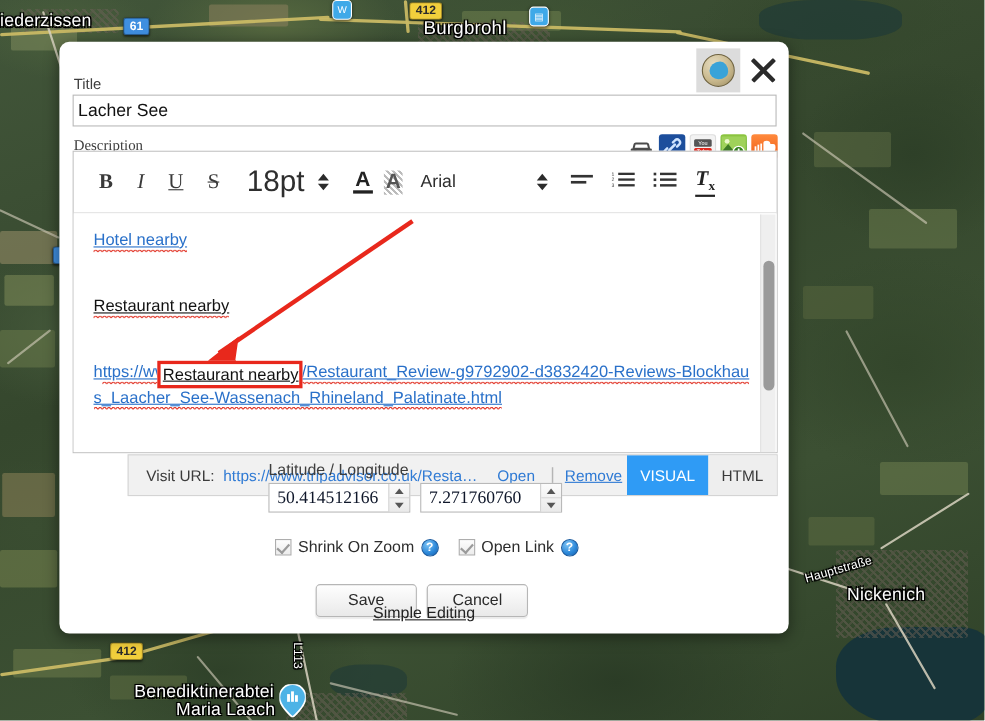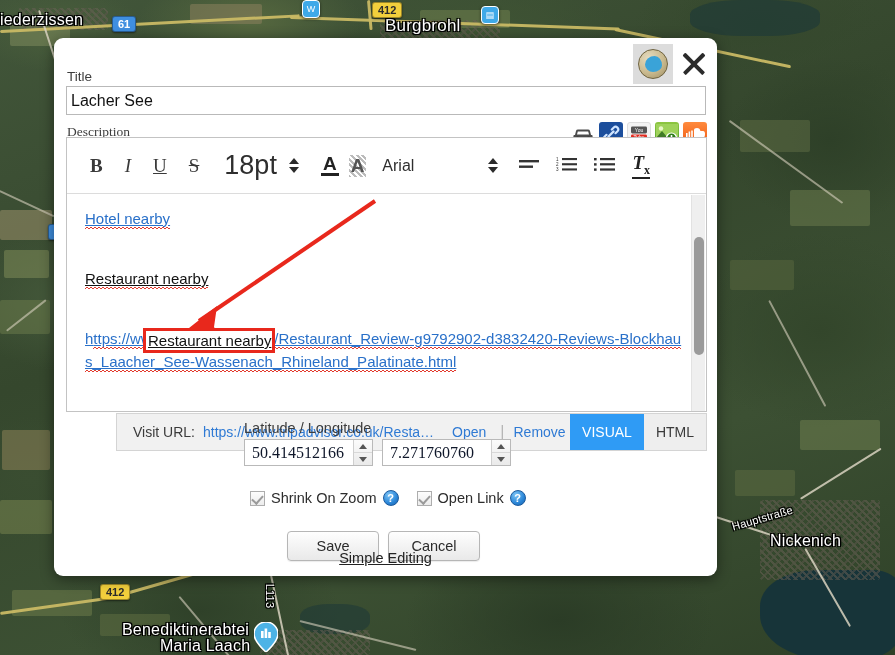--- a/index.html
+++ b/index.html
@@ -390,21 +390,21 @@
     border-right: 4px solid transparent;
   }
   .numspin i.up { border-bottom: 5px solid #555; }
   .numspin i.dn { border-top: 5px solid #555; }
 
   
   #chk-row {
     position: absolute; left: 196px; top: 452px;
     display: flex; align-items: center; gap: 18px;
   }
-  .chk-item { display: flex; align-items: center; gap: 6px; }
+  .chk-item { display: flex; align-items: flex-start; gap: 6px; }
   .chkbox {
     width: 15px; height: 15px;
     border: 1px solid #adadad;
     background: linear-gradient(#fdfdfd,#ececec);
     position: relative;
     cursor: pointer;
   }
   .chkbox.checked:after {
     content: "";
     position: absolute;
@@ -664,21 +664,21 @@
       <div id="ed-scroll">
         <div id="ed-thumb"></div>
       </div>
     </div>
 
     <div id="urlbar">
       <span class="u-lbl">Visit URL:</span>
       <span class="u-val">https://www.tripadvisor.co.uk/Resta…</span>
       <span class="u-act">Open</span>
       <span class="u-sep">|</span>
-      <span class="u-act" style="margin-left:9px;">Remove</span>
+      <span class="u-act" style="margin-left:9px;text-decoration:underline;">Remove</span>
       <span class="u-tabs">
         <span class="u-tab active">VISUAL</span>
         <span class="u-tab inactive">HTML</span>
       </span>
     </div>
 
     <div class="lbl" id="latlng-label">Latitude / Longitude</div>
     <div id="latlng-row">
       <div class="numfield">
         <input value="50.414512166" style="">

